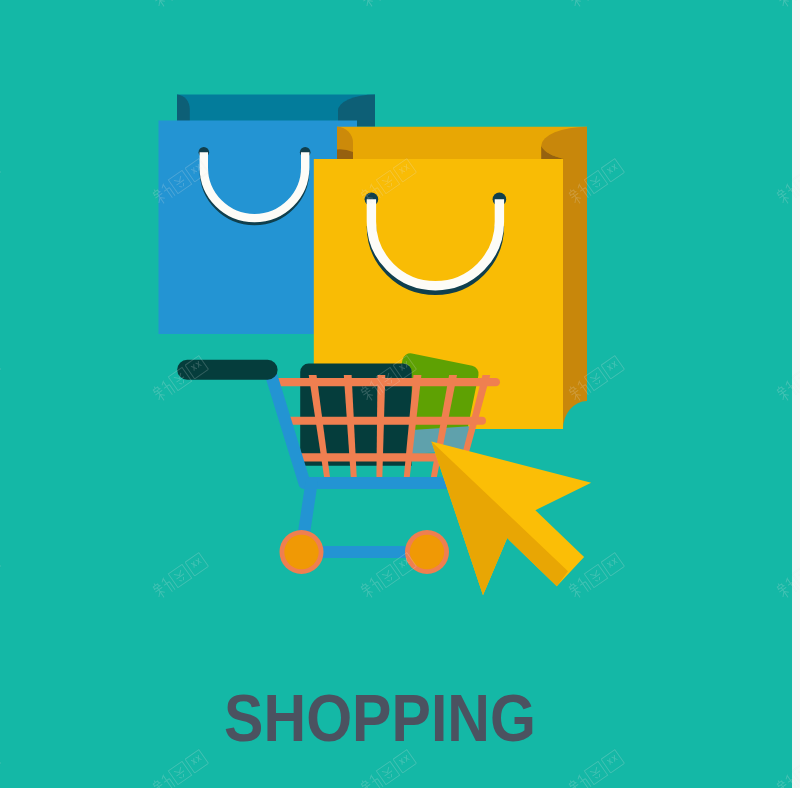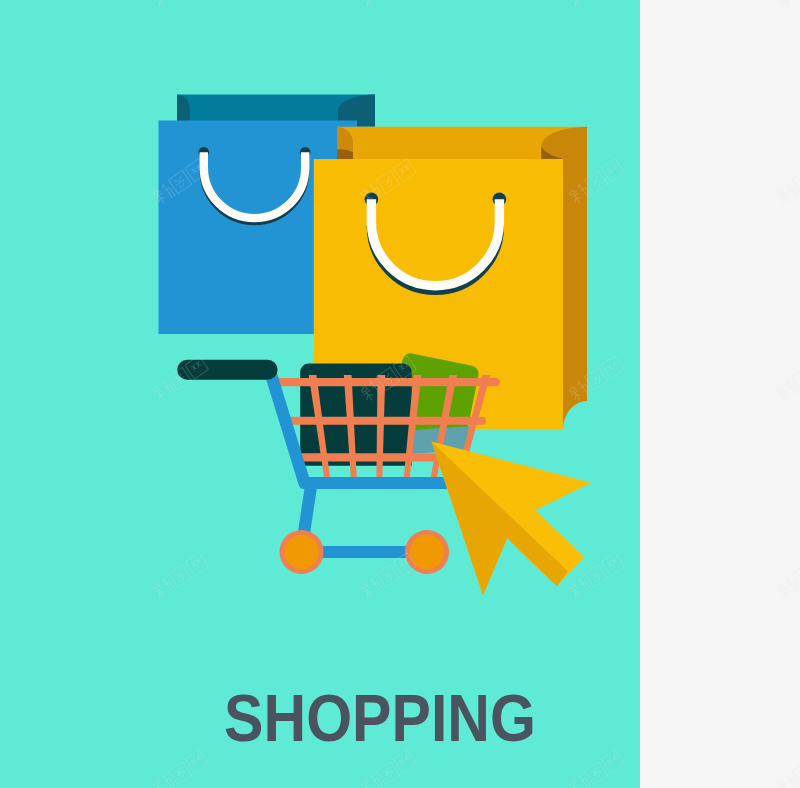--- a/index.html
+++ b/index.html
@@ -1,18 +1,18 @@
 <!DOCTYPE html>
 <html><head>
 <meta charset="utf-8">
 <title>Shopping</title>
 <style>
   html,body{margin:0;padding:0;}
   body{width:800px;height:788px;background:#f5f5f5;font-family:"Liberation Sans",sans-serif;overflow:hidden;}
-  #stage{position:relative;width:640px;height:788px;background:#5eead4;text-decoration:underline;}
+  #stage{position:relative;width:792px;height:788px;background:#14b8a6;text-decoration:underline;}
   #art{position:absolute;left:0;top:0;width:800px;height:788px;}
   #caption{position:absolute;left:-20px;top:685px;width:800px;text-align:center;
     font-family:"Liberation Sans",sans-serif;font-weight:bold;font-size:66px;
     letter-spacing:0px;color:#4b5260;line-height:1;
     transform:scaleX(0.895);transform-origin:50% 0;}
 </style>
 </head>
 <body>
 
 <div id="stage">

